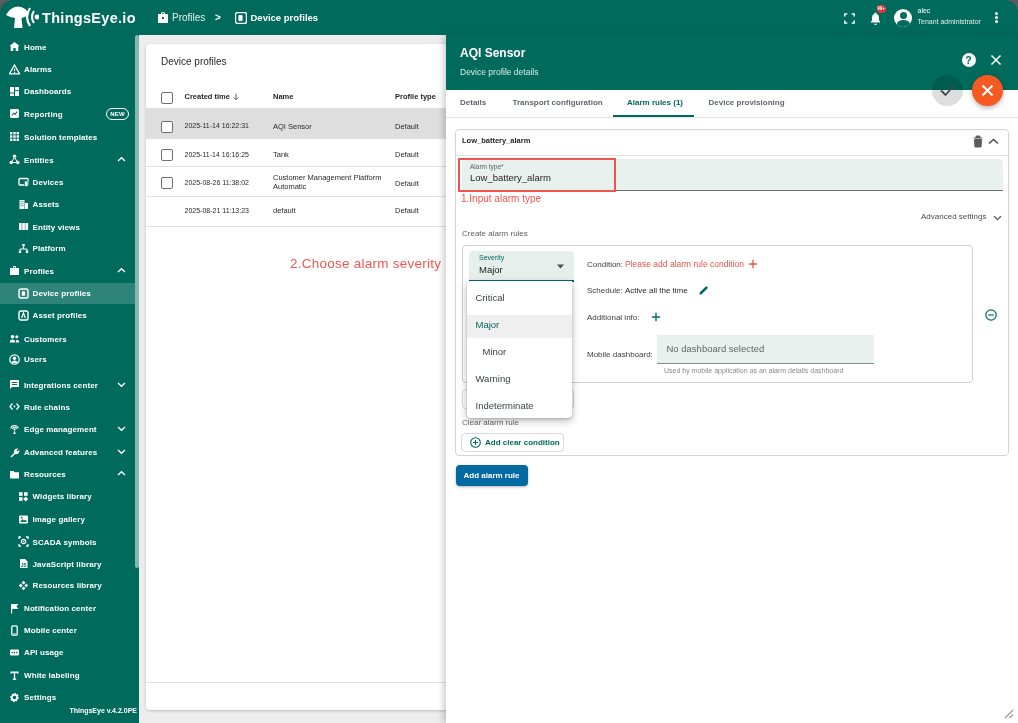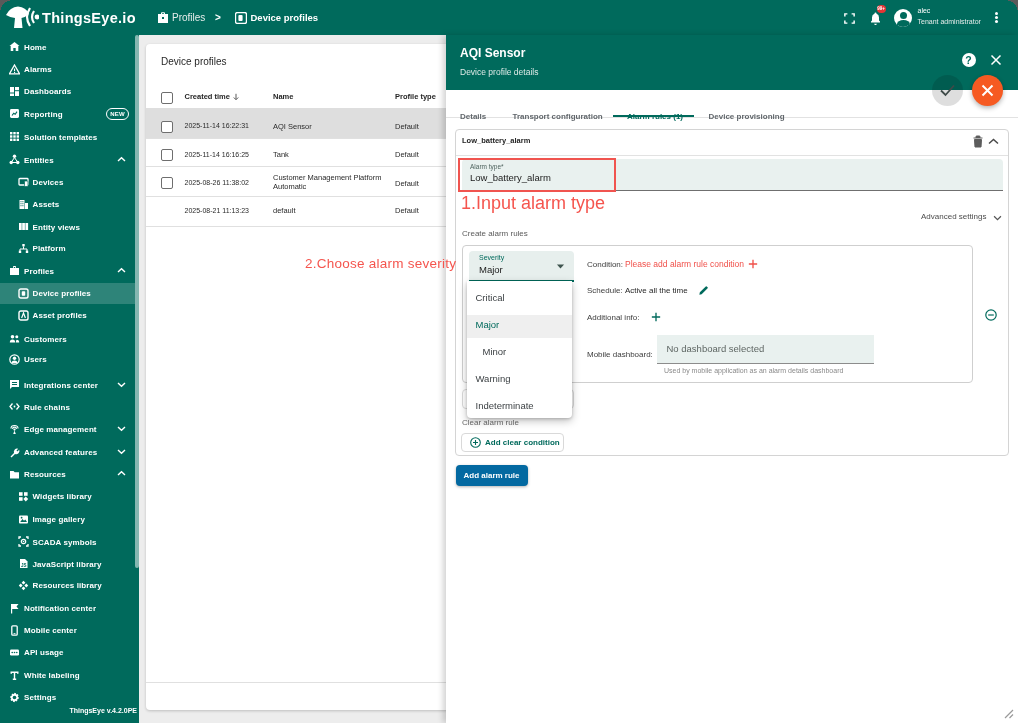--- a/index.html
+++ b/index.html
@@ -18,25 +18,25 @@
 .mi .chev{position:absolute;left:117px;top:6.5px;}
 .mi.active{background:rgba(255,255,255,0.18);}
 #version{right:2px;top:672px;color:#fff;font-size:7px;font-weight:700;}
 #content{left:139px;top:35px;width:879px;height:688px;background:#ededed;}
 #card{left:146px;top:44px;width:862px;height:666px;background:#fff;border-radius:4px;box-shadow:0 1px 3px rgba(0,0,0,0.2);}
 #card-title{left:15px;top:12px;font-size:10px;color:#282828;}
 .th{font-size:7.5px;font-weight:700;color:#252525;}
 .td{font-size:7.5px;color:#2a2a2a;}
 .cb{position:absolute;width:10px;height:10px;border:1.5px solid #6e6e6e;border-radius:2px;background:#fff;}
 .rowline{position:absolute;left:0;width:300px;border-top:1px solid #e0e0e0;}
-#ann2{left:305px;top:255.5px;font-size:13.5px;letter-spacing:0.25px;color:#f5554e;z-index:60;white-space:nowrap;}
+#ann2{left:290px;top:255.5px;font-size:13.5px;letter-spacing:0.25px;color:#f5554e;z-index:60;white-space:nowrap;}
 #panel{left:445.5px;top:35px;width:572.5px;height:688px;background:#fff;box-shadow:-3px 0 6px rgba(0,0,0,0.18);}
 #phead{left:0;top:0;width:100%;height:55px;background:#006a5c;color:#fff;}
 #ptabs{left:0;top:55px;width:100%;height:27px;border-bottom:1px solid #e2e2e2;background:#fff;}
-.tab{position:absolute;top:0;height:27px;line-height:26px;font-size:8px;font-weight:700;color:#60666b;margin-top:14px;}
+.tab{position:absolute;top:0;height:27px;line-height:26px;font-size:8px;font-weight:700;color:#60666b;}
 .fab{position:absolute;border-radius:50%;width:31px;height:31px;z-index:40;}
 .acc{position:absolute;left:9.5px;top:94px;width:552px;height:325px;border:1px solid #d4d4d4;border-radius:4px;background:#fff;text-decoration:underline;}
 .fldfill{background:#e9f1ef;}
 .lbl8{font-size:6.5px;color:#4e635e;}
 .teal{color:#006a5c;}
 .g11{font-size:8px;color:#3c3c3c;}
 .btn-out{position:absolute;border:1px solid #d9d9d9;border-radius:4px;background:#fff;}
 #dropdown{left:21.5px;top:245.5px;width:105px;height:137px;background:#fff;border-radius:0 0 4px 4px;box-shadow:0 3px 8px rgba(0,0,0,0.25),0 1px 3px rgba(0,0,0,0.18);z-index:50;}
 .ddi{position:absolute;left:8.5px;font-size:9.5px;color:#3d4245;}
 </style>
@@ -429,21 +429,21 @@
       </svg>
     <svg class="abs" style="left:532px;top:8px;" width="11" height="7" viewBox="0 0 11 7">
         <path d="M1 5.5 L5.5 1.5 L10 5.5" stroke="#4a4a4a" stroke-width="1.5" fill="none"></path>
       </svg>
     <div class="abs" style="left:0;top:24.5px;width:552px;border-top:1px solid #e2e2e2;"></div>
     <div class="abs fldfill" style="left:6px;top:29px;width:541px;height:31px;border-radius:4px 4px 0 0;border-bottom:1px solid #6f6f6f;">
       <div class="abs lbl8" style="left:8px;top:4px;">Alarm type*</div>
       <div class="abs" style="left:8px;top:13px;font-size:9.5px;color:#1c1c1c;">Low_battery_alarm</div>
     </div>
     <div class="abs" style="left:1.5px;top:27.5px;width:154px;height:30px;border:2px solid #f0544f;z-index:5;"></div>
-    <div class="abs" style="left:5px;top:62.5px;font-size:18px;color:#f5554e;">1.Input alarm type</div>
+    <div class="abs" style="left:5px;top:62.5px;font-size:10px;color:#f5554e;">1.Input alarm type</div>
     <div class="abs" style="left:465px;top:82px;font-size:8px;color:#4c4c4c;white-space:nowrap;">Advanced settings</div>
     <svg class="abs" style="left:537px;top:85px;" width="9" height="6" viewBox="0 0 10 7">
         <path d="M1 1.5 L5 5.5 L9 1.5" stroke="#555" stroke-width="1.4" fill="none"></path>
       </svg>
     <div class="abs" style="left:6px;top:98.5px;font-size:8px;color:#5b5b5b;">Create alarm rules</div>
 
     <div class="abs" style="left:6px;top:114.5px;width:509px;height:136px;border:1px solid #cfcfcf;border-radius:4px;">
       <div class="abs fldfill" style="left:6px;top:5.5px;width:105px;height:28.5px;border-radius:4px 4px 0 0;border-bottom:2px solid #006a5c;background:#e7efed;">
         <div class="abs" style="left:10px;top:3px;font-size:7px;color:#006a5c;">Severity</div>
         <div class="abs" style="left:10px;top:13px;font-size:9.5px;color:#222;">Major</div>

